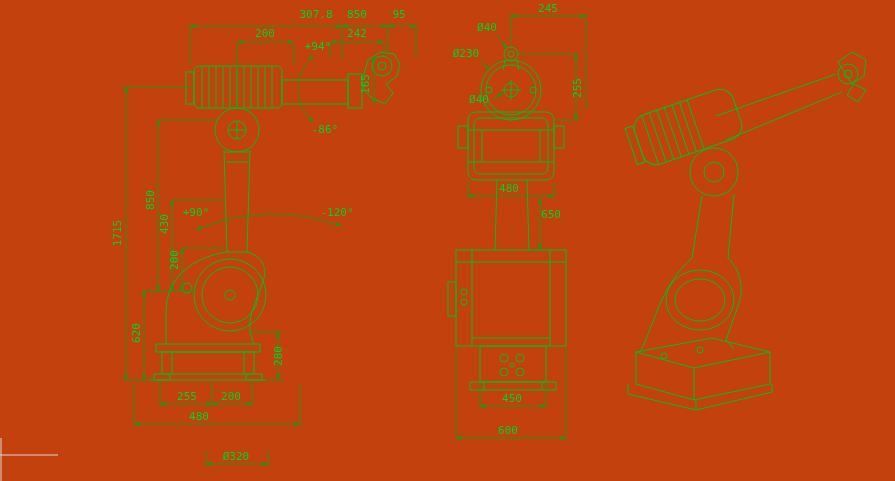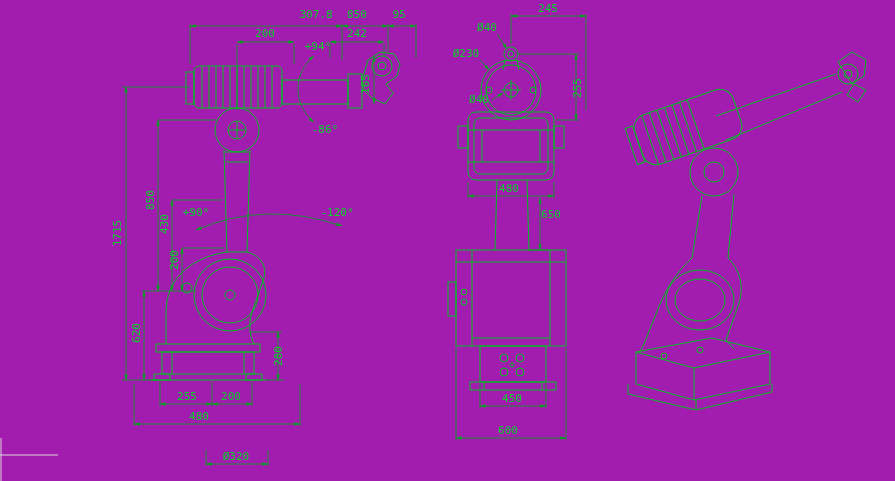--- a/index.html
+++ b/index.html
@@ -1,16 +1,16 @@
 <!DOCTYPE html>
 <html><head>
 <meta charset="utf-8">
 <style>
   html,body{margin:0;padding:0;background:#000;}
-  .viewport{position:relative;width:895px;height:481px;background:#a21caf;overflow:hidden;font-family:"DejaVu Sans Mono",monospace;}
+  .viewport{position:relative;width:895px;height:481px;background:#c2410c;overflow:hidden;font-family:"DejaVu Sans Mono",monospace;}
   svg{position:absolute;left:0;top:0;}
   .geo{stroke:#00c020;stroke-width:1;fill:none;}
   .dim{stroke:#00a81c;stroke-width:0.8;fill:none;}
   text{fill:#00d426;font-size:11px;text-anchor:middle;font-family:"DejaVu Sans Mono",monospace;}
   .edge{stroke:#d8d8d8;stroke-width:1;}
 </style>
 </head>
 <body>
 
 <div class="viewport">

